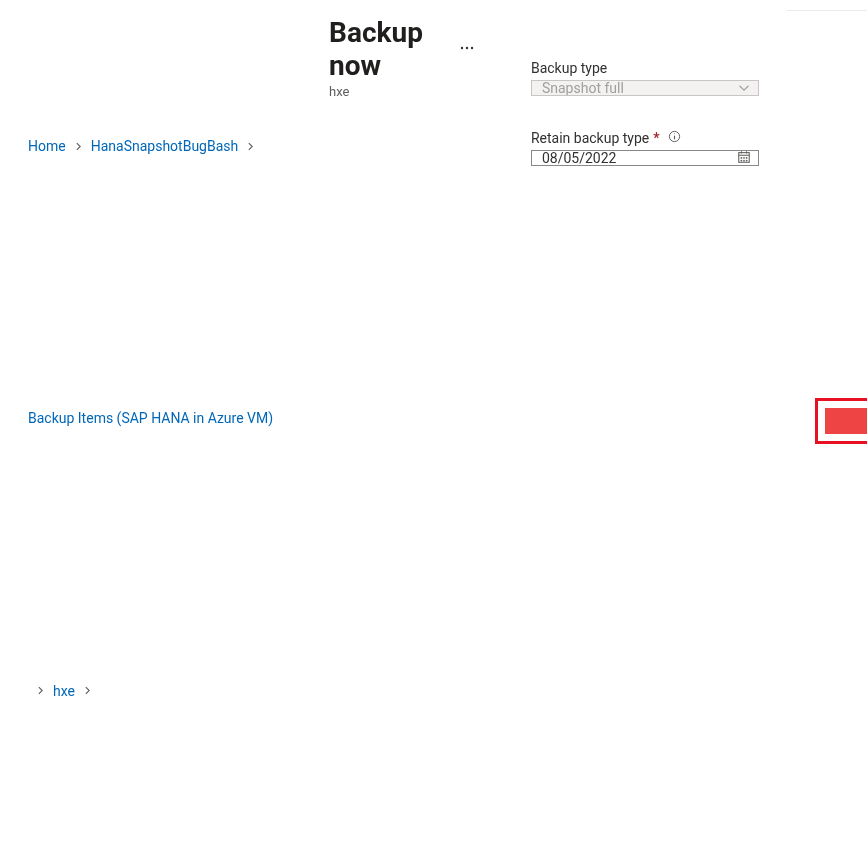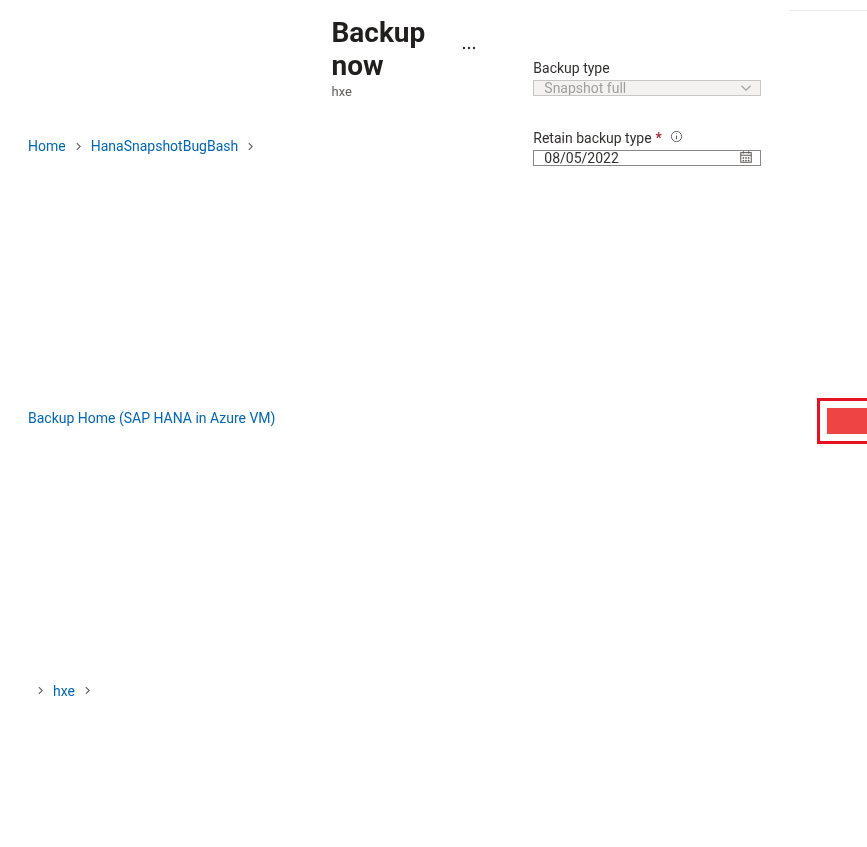--- a/index.html
+++ b/index.html
@@ -186,21 +186,21 @@
       <svg width="9" height="9" viewBox="0 0 16 16">
           <path d="M5 2l6 6-6 6" fill="none" stroke="currentColor" stroke-width="2"></path>
         </svg>
     </span>
     <a href="#" class="breadcrumb-item">HanaSnapshotBugBash</a>
     <span class="breadcrumb-sep">
       <svg width="9" height="9" viewBox="0 0 16 16">
           <path d="M5 2l6 6-6 6" fill="none" stroke="currentColor" stroke-width="2"></path>
         </svg>
     </span>
-    <a href="#" class="breadcrumb-item">Backup Home (SAP HANA in Azure VM)</a>
+    <a href="#" class="breadcrumb-item">Backup Items (SAP HANA in Azure VM)</a>
     <span class="breadcrumb-sep">
       <svg width="9" height="9" viewBox="0 0 16 16">
           <path d="M5 2l6 6-6 6" fill="none" stroke="currentColor" stroke-width="2"></path>
         </svg>
     </span>
     <a href="#" class="breadcrumb-item">hxe</a>
     <span class="breadcrumb-sep">
       <svg width="9" height="9" viewBox="0 0 16 16">
           <path d="M5 2l6 6-6 6" fill="none" stroke="currentColor" stroke-width="2"></path>
         </svg>

